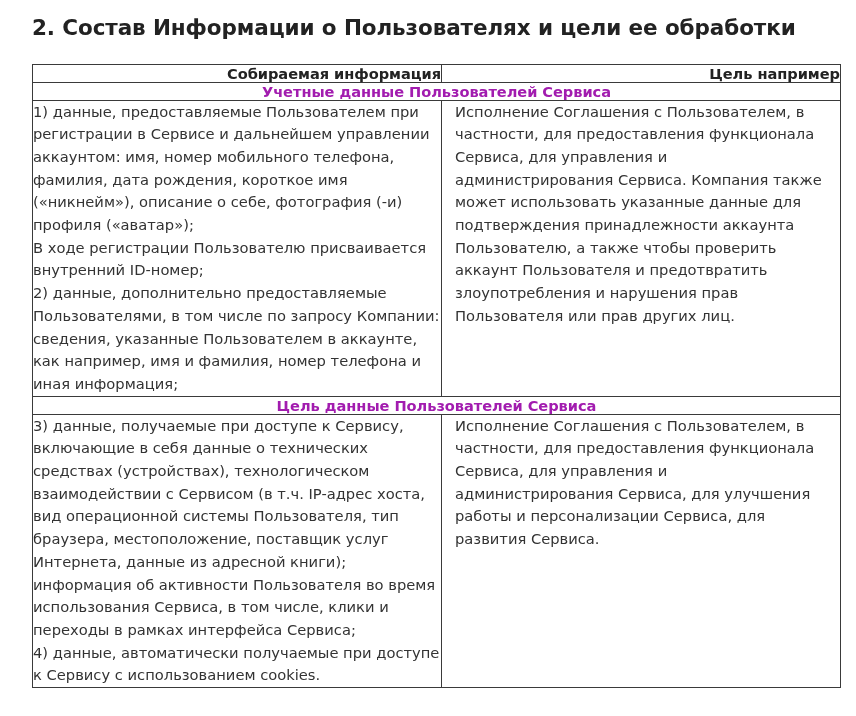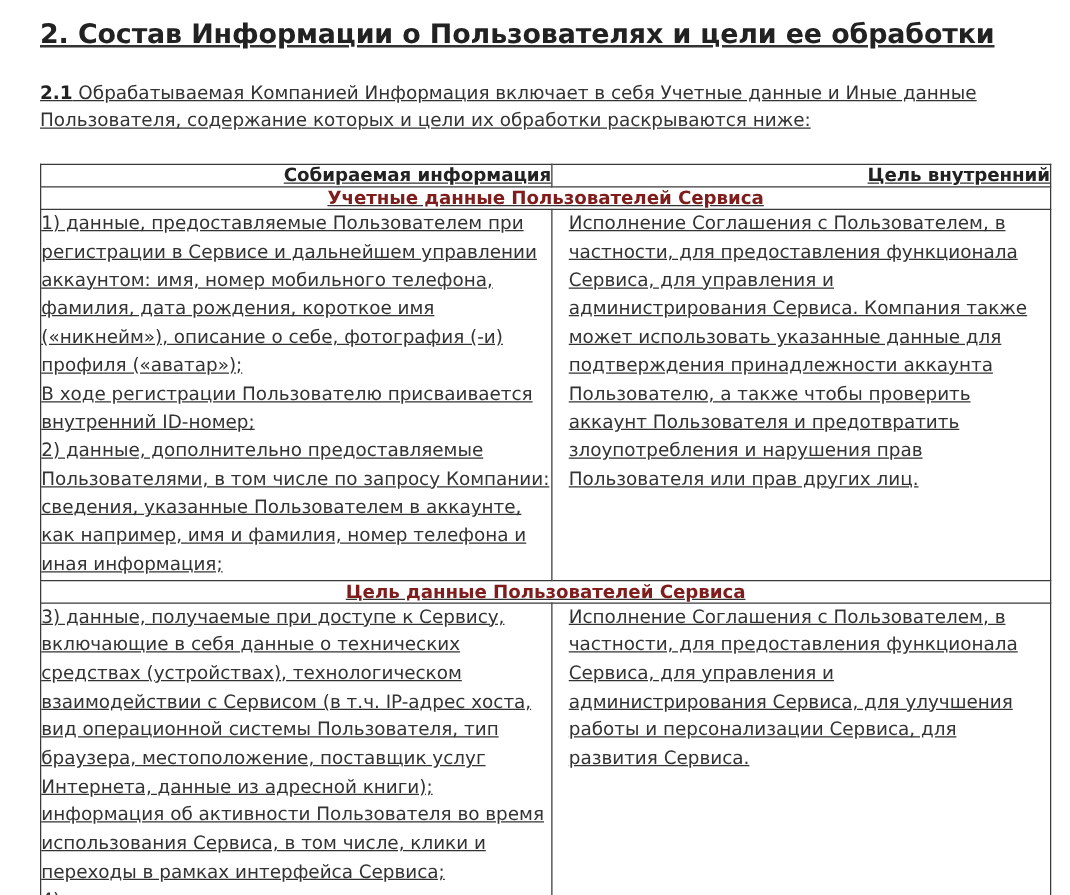--- a/index.html
+++ b/index.html
@@ -12,21 +12,20 @@
     height: 716px;
     font-family: "DejaVu Sans", "Liberation Sans", sans-serif;
     color: #333333;
     overflow: hidden;
   }
   .page {
     box-sizing: border-box;
     width: 856px;
     height: 716px;
     padding: 0 16px;
-    text-decoration: underline;
   }
   .doc-heading {
     margin: 0;
     padding: 14px 0 0 16px;
     font-size: 21.5px;
     font-weight: bold;
     line-height: 1.28;
     color: #222222;
     letter-spacing: -0.1px;
   }
@@ -63,21 +62,21 @@
     font-weight: bold;
     color: #222222;
     padding: 11px 10px 12px 10px;
     vertical-align: middle;
     letter-spacing: -0.05px;
   }
   .section-head {
     text-align: center;
     font-size: 14.6px;
     font-weight: bold;
-    color: #7f1d1d;
+    color: #a21caf;
     padding: 11px 10px 12px 10px;
     vertical-align: middle;
     letter-spacing: -0.05px;
   }
   .body-cell {
     font-size: 14.7px;
     line-height: 1.545;
     color: #333333;
     padding: 11px 14px 12px 14px;
     white-space: pre-line;
@@ -88,31 +87,30 @@
     padding-right: 16px;
   }
 </style>
 </head>
 <body>
 
 <div class="page">
 
   <h1 class="doc-heading">2. Состав Информации о Пользователях и цели ее обработки</h1>
 
-  <p class="intro-para"><span class="lead">2.1</span><span> Обрабатываемая Компанией Информация включает в себя Учетные данные и Иные данные Пользователя, содержание которых и цели их обработки раскрываются ниже:</span></p>
 
   <table class="data-table">
     <colgroup>
       <col class="col-info">
       <col class="col-purpose">
     </colgroup>
     <thead>
       <tr>
         <th class="col-head">Собираемая информация</th>
-        <th class="col-head">Цель внутренний</th>
+        <th class="col-head">Цель например</th>
       </tr>
     </thead>
     <tbody>
       <tr>
         <td class="section-head" colspan="2">Учетные данные Пользователей Сервиса</td>
       </tr>
       <tr>
         <td class="body-cell">1) данные, предоставляемые Пользователем при регистрации в Сервисе и дальнейшем управлении аккаунтом: имя, номер мобильного телефона, фамилия, дата рождения, короткое имя («никнейм»), описание о себе, фотография (-и) профиля («аватар»);
 В ходе регистрации Пользователю присваивается внутренний ID-номер;
 2) данные, дополнительно предоставляемые Пользователями, в том числе по запросу Компании: сведения, указанные Пользователем в аккаунте, как например, имя и фамилия, номер телефона и иная информация;</td>

